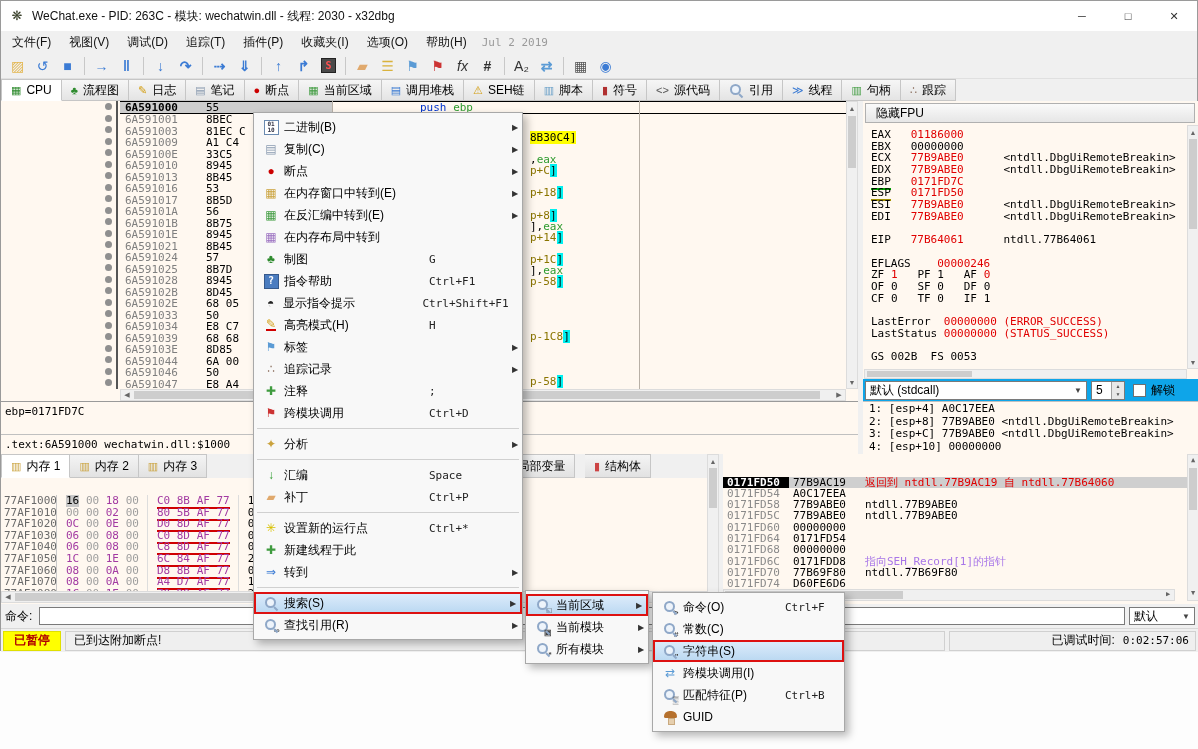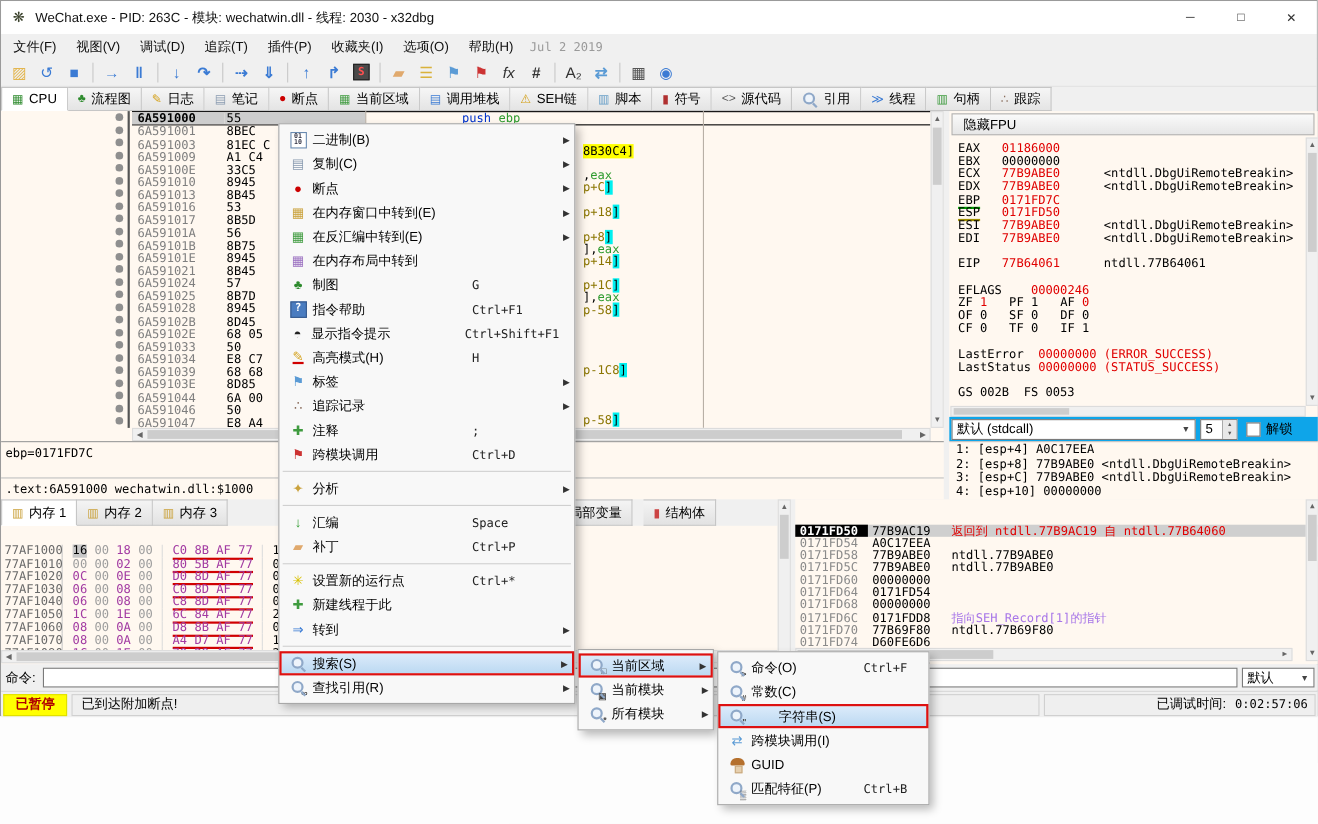--- a/index.html
+++ b/index.html
@@ -782,43 +782,43 @@
       <span class="mi-label" style="width: 102px;">常数(C)</span>
       <span class="mi-short"></span>
       <span class="mi-arrow"></span>
     </div>
     <div class="mi hl redbox">
       <span class="mi-icon">
         <span class="icon-mag">
           <span class="mag-badge">"</span>
         </span>
       </span>
-      <span class="mi-label" style="width: 102px; text-align: center;">字符串(S)</span>
+      <span class="mi-label" style="width: 102px;">字符串(S)</span>
       <span class="mi-short"></span>
       <span class="mi-arrow"></span>
     </div>
     <div class="mi">
       <span class="mi-icon">
         <span style="color: rgb(91, 155, 213);">⇄</span>
       </span>
       <span class="mi-label" style="width: 102px;">跨模块调用(I)</span>
-      <span class="mi-short"></span>
-      <span class="mi-arrow"></span>
-    </div>
-    <div class="mi">
-      <span class="mi-icon">
-        <span class="icon-mushroom"></span>
-      </span>
-      <span class="mi-label" style="width: 102px;">GUID</span>
       <span class="mi-short"></span>
       <span class="mi-arrow"></span>
     </div>
     <div class="mi">
       <span class="mi-icon">
         <span class="icon-mag">
           <span class="mag-badge">▒</span>
         </span>
       </span>
       <span class="mi-label" style="width: 102px;">匹配特征(P)</span>
       <span class="mi-short">Ctrl+B</span>
       <span class="mi-arrow"></span>
     </div>
+    <div class="mi">
+      <span class="mi-icon">
+        <span class="icon-mushroom"></span>
+      </span>
+      <span class="mi-label" style="width: 102px;">GUID</span>
+      <span class="mi-short"></span>
+      <span class="mi-arrow"></span>
+    </div>
   </div>
 
 </body></html>

